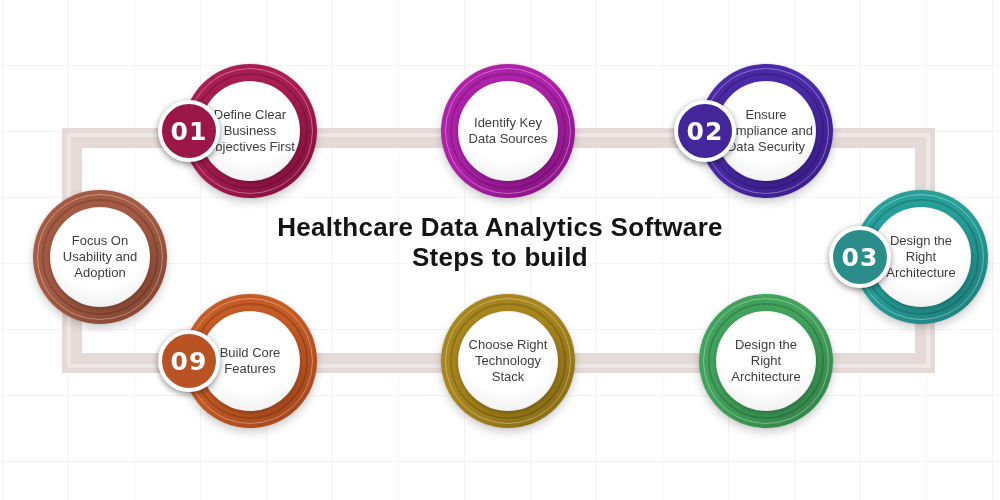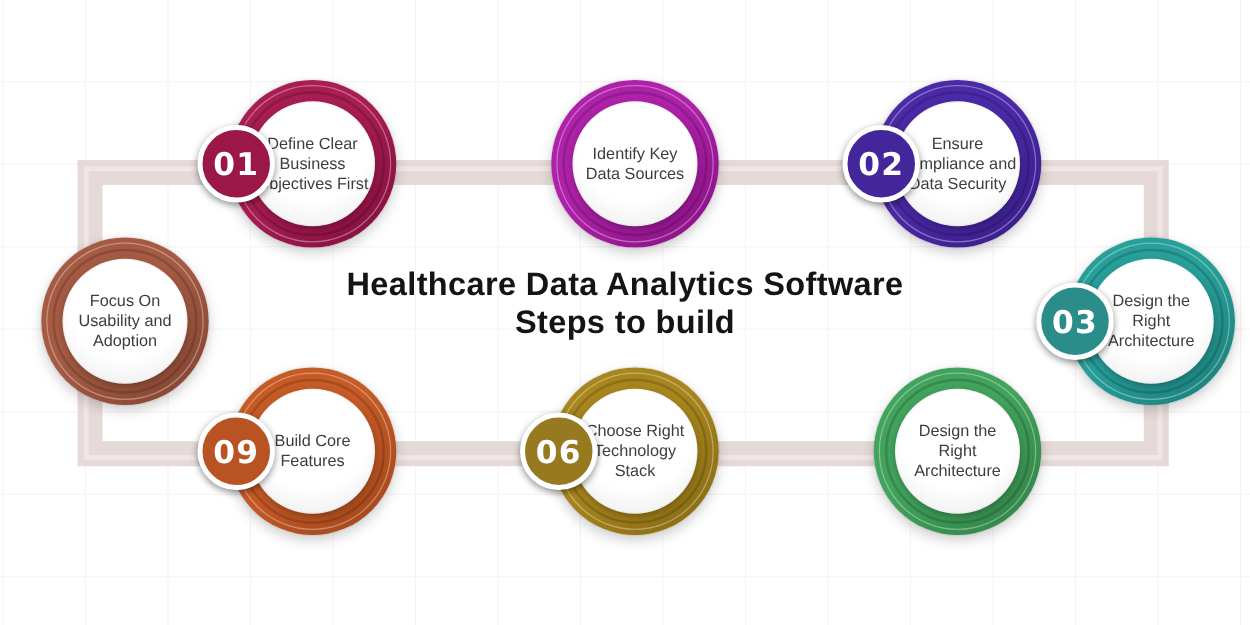--- a/index.html
+++ b/index.html
@@ -138,23 +138,20 @@
       </div>
     </div>
   </div>
 
   <div class="step s6" style="--ring: #a8861e; --ring-dark: #846711; --badge: #97791f;">
     <div class="ring">
       <div class="inner">
         <div class="label">Choose Right Technology Stack</div>
       </div>
     </div>
-    <div class="badge">
-        <span>06</span>
-      </div>
   </div>
 
   <div class="step s7" style="--ring: #c65b26; --ring-dark: #9e431a; --badge: #b95323;">
     <div class="ring">
       <div class="inner">
         <div class="label">Build Core Features</div>
       </div>
     </div>
     <div class="badge">
         <span>09</span>

